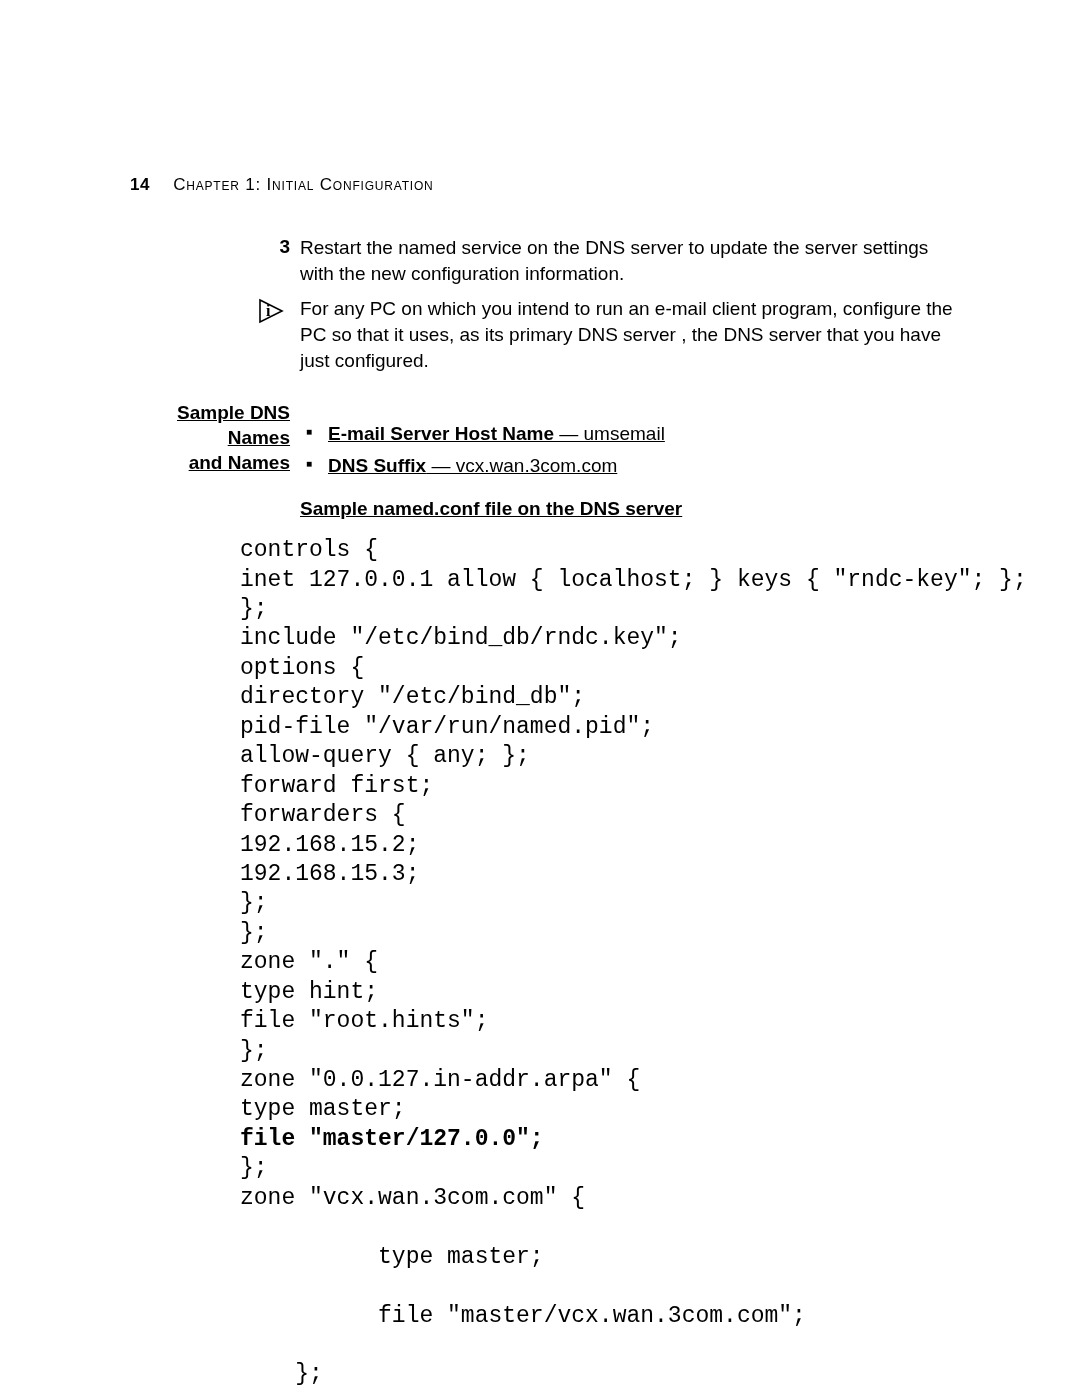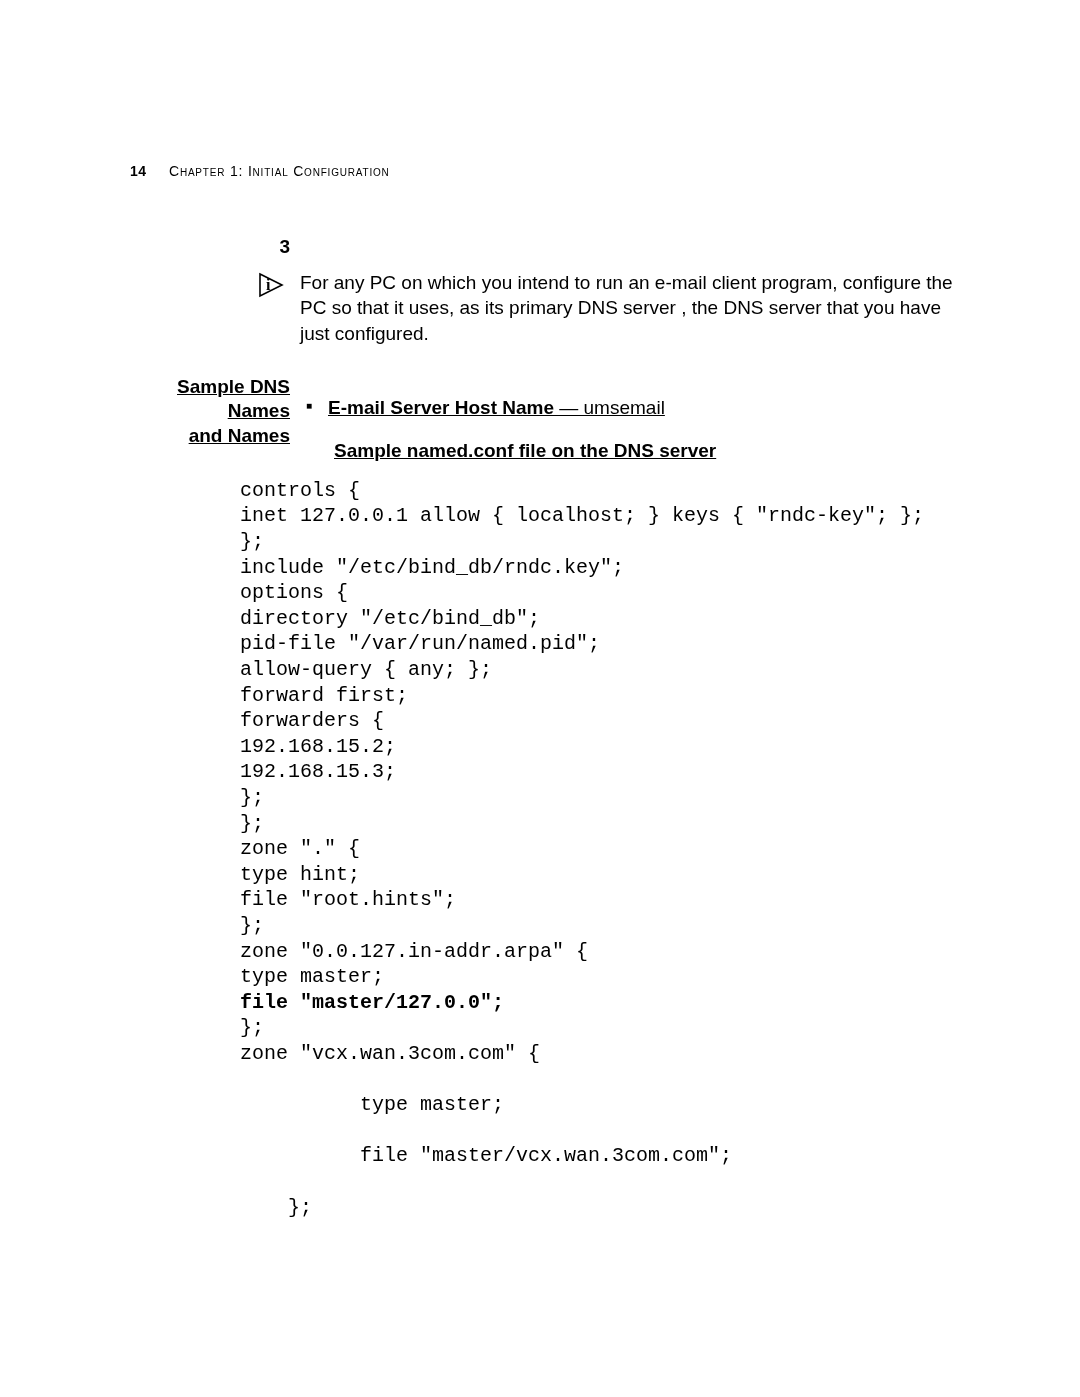--- a/index.html
+++ b/index.html
@@ -12,23 +12,23 @@
     color: #000;
   }
   .page {
     position: relative;
     width: 1080px;
     height: 1397px;
     box-sizing: border-box;
   }
   .header {
     position: absolute;
-    top: 163px;
+    top: 175px;
     left: 130px;
-    font-size: 14px;
+    font-size: 17px;
     letter-spacing: 0.5px;
   }
   .header .page-num {
     font-weight: bold;
     margin-right: 18px;
   }
   .header .chapter {
     font-variant: small-caps;
     letter-spacing: 0.8px;
   }
@@ -95,26 +95,25 @@
     left: -22px;
     top: 4px;
     font-size: 10px;
   }
   .bold { font-weight: bold; }
 
   .subhead {
     font-weight: bold;
     margin-top: 18px;
     font-size: 19px;
-    margin-left: 34px;
   }
 
   .code-block {
     font-family: "Courier New", monospace;
-    font-size: 20px;
+    font-size: 23px;
     line-height: 1.28;
     white-space: pre;
     margin-top: 14px;
     margin-left: 120px;
   }
   .code-bold { font-weight: bold; }
 </style>
 </head>
 <body>
 
@@ -124,20 +123,21 @@
     <span class="page-num">14</span>
     <span class="chapter">Chapter 1: Initial Configuration</span>
   </div>
 
   <div class="content">
 
     <div class="row step-row">
       <div class="margin-col">
         <span class="step-num">3</span>
       </div>
+      <div class="body-col">Restart the named service on the DNS server to update the server settings with the new configuration information.</div>
     </div>
 
     <div class="row" style="margin-top:10px;">
       <div class="margin-col">
         <span class="info-icon">
           <svg width="34" height="30" viewBox="0 0 34 30">
             <polygon points="4,4 26,15 4,26" fill="none" stroke="#000" stroke-width="1.6"></polygon>
             <text x="10" y="20" font-family="Georgia, serif" font-size="16" font-weight="bold" fill="#000">i</text>
           </svg>
         </span>
@@ -147,20 +147,23 @@
 
     <div class="row" style="margin-top:28px;text-decoration:underline;">
       <div class="margin-col">
         <div>Sample DNS Names</div>
         <div>and Names</div>
       </div>
       <div class="body-col">
         <ul class="bullets">
           <li>
             <span class="bold">E-mail Server Host Name</span><span> — umsemail</span>
+          </li>
+          <li>
+            <span class="bold">DNS Suffix</span><span> — vcx.wan.3com.com</span>
           </li>
         </ul>
         <div class="subhead">Sample named.conf file on the DNS server</div>
       </div>
     </div>
 
     <div class="code-block"><span>controls {</span>
 <span>inet 127.0.0.1 allow { localhost; } keys { "rndc-key"; };</span>
 <span>};</span>
 <span>include "/etc/bind_db/rndc.key";</span>

